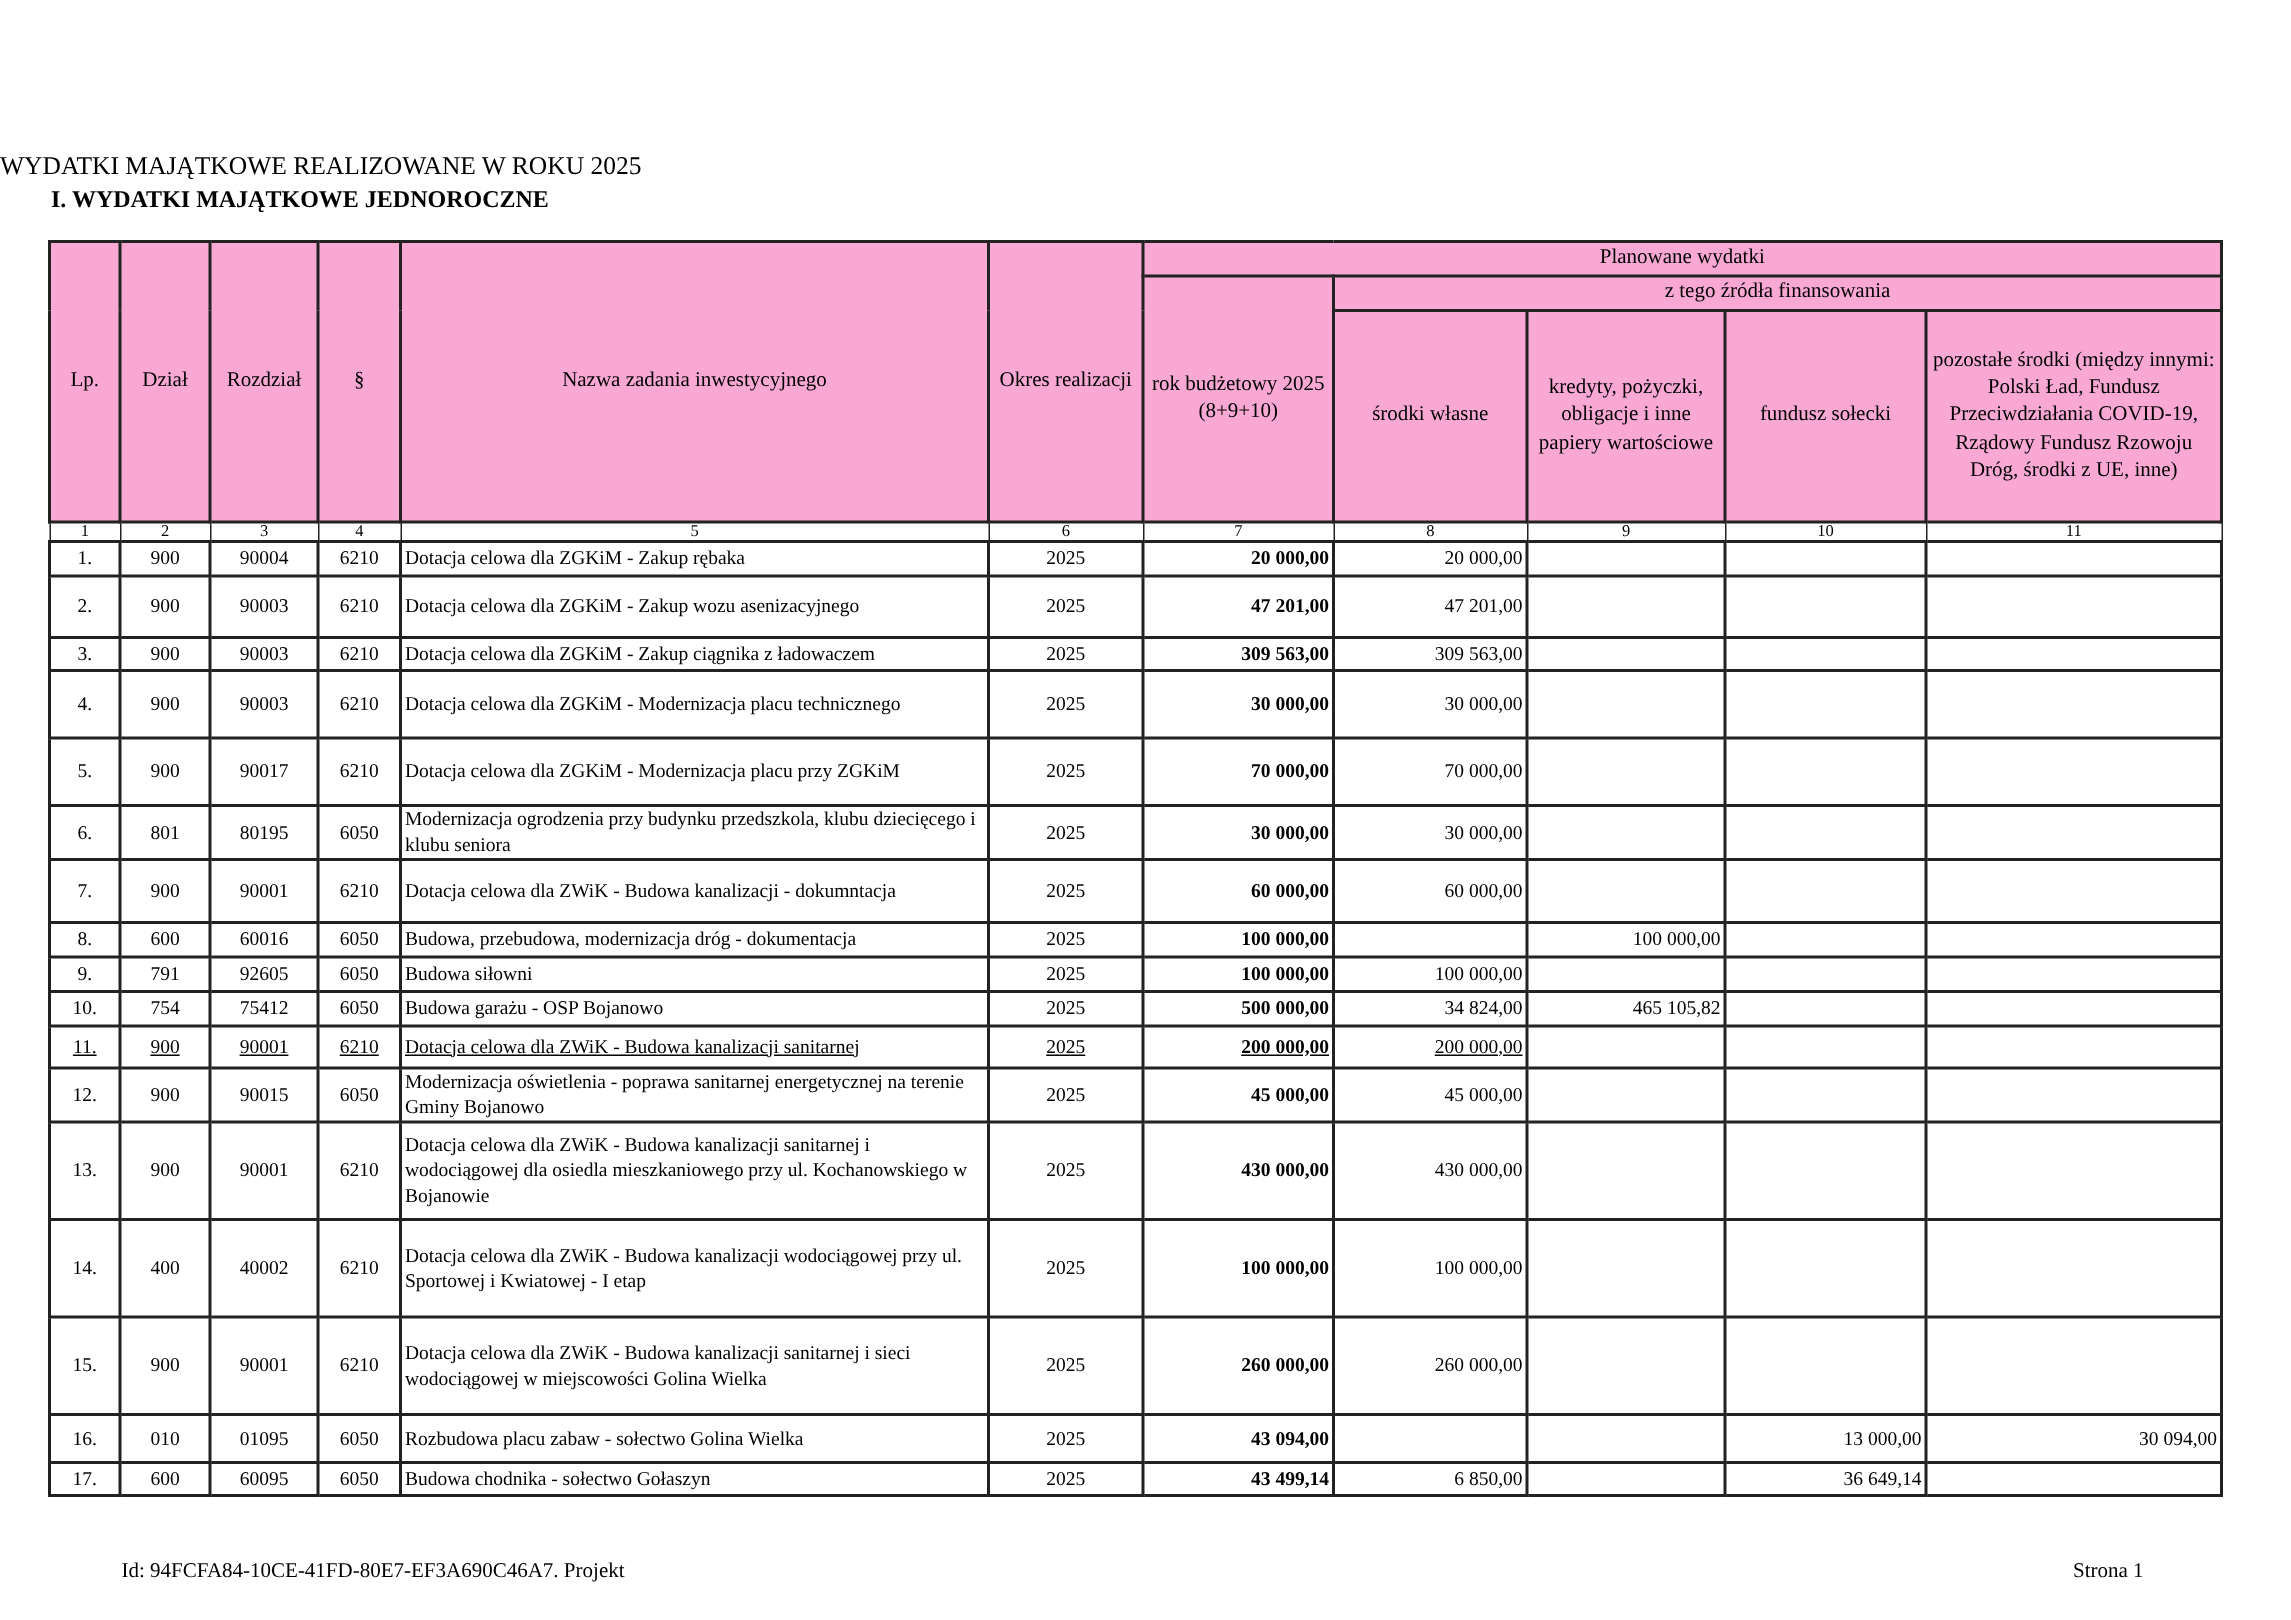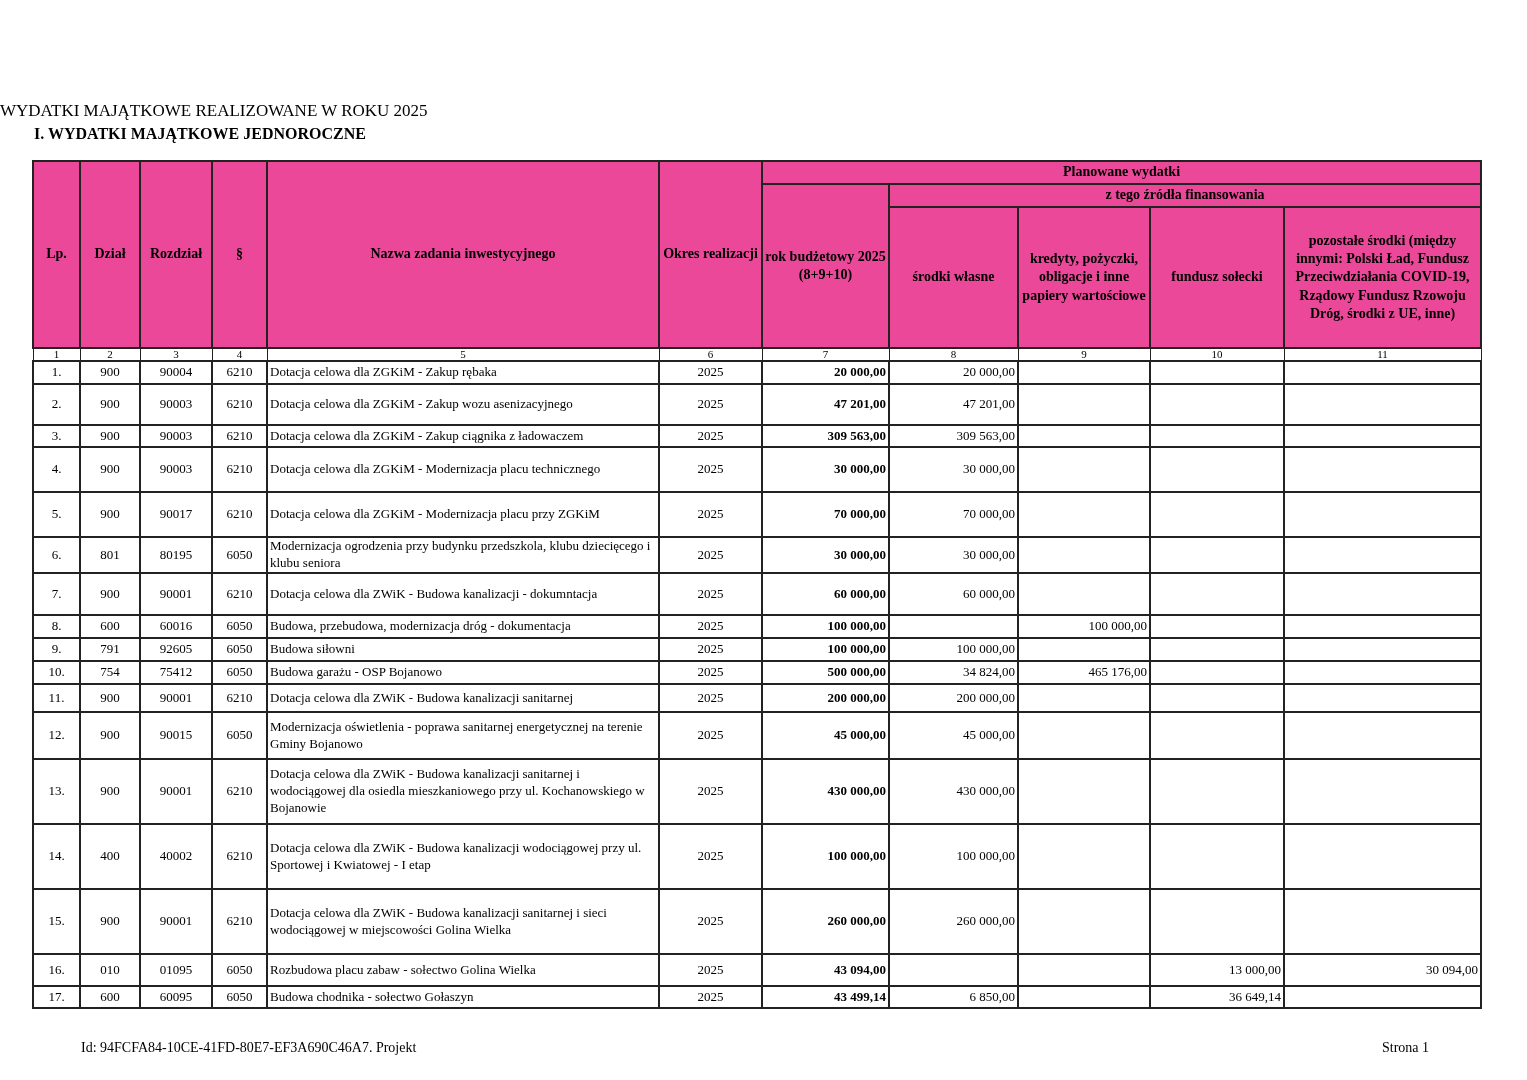--- a/index.html
+++ b/index.html
@@ -1,21 +1,21 @@
 <!DOCTYPE html>
 <html><head>
 <meta charset="utf-8">
 <style>
   html, body { margin:0; padding:0; background:#fff; }
   body { width:1527px; height:1080px; position:relative; font-family:"Liberation Serif", serif; color:#000; overflow:hidden; }
   .title { position:absolute; top:101px; left:0; width:1510px; text-align:left; font-weight:normal; font-size:17px; }
   .subtitle { position:absolute; top:125px; left:34px; font-weight:bold; font-size:16px;text-align:right; }
   table { position:absolute; top:160px; left:32px; border-collapse:collapse; table-layout:fixed; width:1448px; }
   td, th { border:2px solid #222; padding:0 2px; font-size:13px; line-height:1.3; }
-  th { background:#ec4899; font-weight:bold; font-size:14px; text-align:center; vertical-align:middle; }
+  th { background:#f9a8d4; font-weight:normal; font-size:14px; text-align:center; vertical-align:middle; }
   tr.nums td { font-size:11px; text-align:center; height:11px; line-height:11px; border-width:1.5px; padding:0; }
   td.c { text-align:center; }
   td.r { text-align:right; }
   td.b { font-weight:bold; }
   td.name { text-align:left; }
   td { vertical-align:middle; }
   .footer-id { position:absolute; top:1040px; left:81px; font-size:14px; }
   .footer-page { position:absolute; top:1040px; left:1382px; font-size:14px; }
 </style>
 </head>
@@ -192,38 +192,38 @@
       </tr>
       <tr style="height: 23px;">
         <td class="c">10.</td>
         <td class="c">754</td>
         <td class="c">75412</td>
         <td class="c">6050</td>
         <td class="name">Budowa garażu - OSP Bojanowo</td>
         <td class="c">2025</td>
         <td class="r b">500 000,00</td>
         <td class="r">34 824,00</td>
-        <td class="r">465 176,00</td>
-        <td class="r"></td>
-        <td class="r"></td>
-      </tr>
-      <tr style="height: 28px;">
+        <td class="r">465 105,82</td>
+        <td class="r"></td>
+        <td class="r"></td>
+      </tr>
+      <tr style="height: 28px; text-decoration: underline;">
         <td class="c">11.</td>
         <td class="c">900</td>
         <td class="c">90001</td>
         <td class="c">6210</td>
         <td class="name">Dotacja celowa dla ZWiK - Budowa kanalizacji sanitarnej</td>
         <td class="c">2025</td>
         <td class="r b">200 000,00</td>
         <td class="r">200 000,00</td>
         <td class="r"></td>
         <td class="r"></td>
         <td class="r"></td>
       </tr>
-      <tr style="height: 47px; font-family: Liberation Serif, serif;">
+      <tr style="height: 36px; font-family: Liberation Serif, serif;">
         <td class="c">12.</td>
         <td class="c">900</td>
         <td class="c">90015</td>
         <td class="c">6050</td>
         <td class="name">Modernizacja oświetlenia - poprawa sanitarnej energetycznej na terenie Gminy Bojanowo</td>
         <td class="c">2025</td>
         <td class="r b">45 000,00</td>
         <td class="r">45 000,00</td>
         <td class="r"></td>
         <td class="r"></td>

